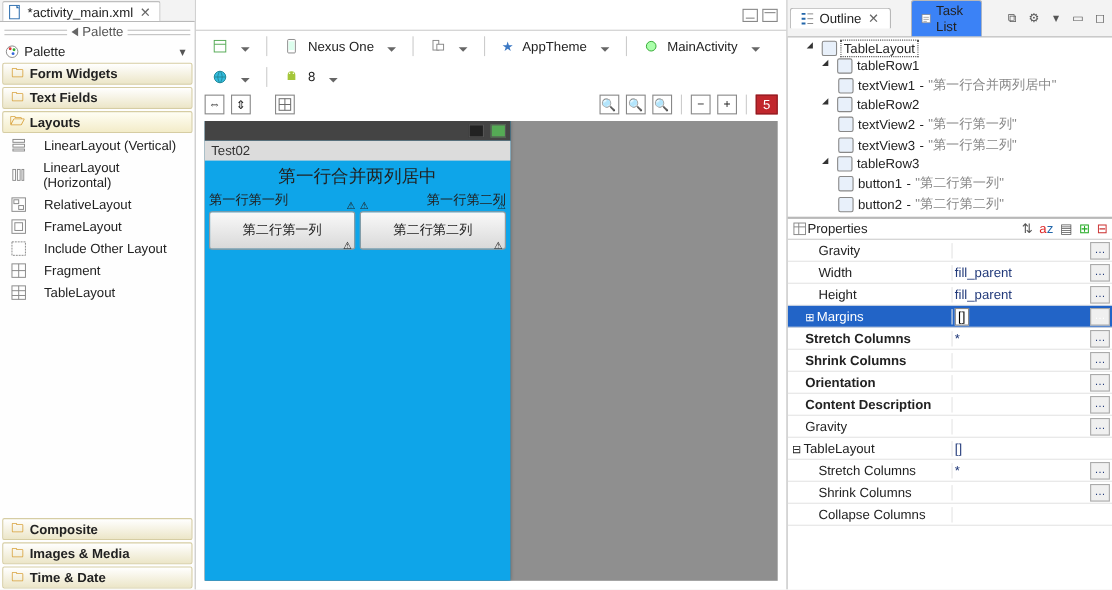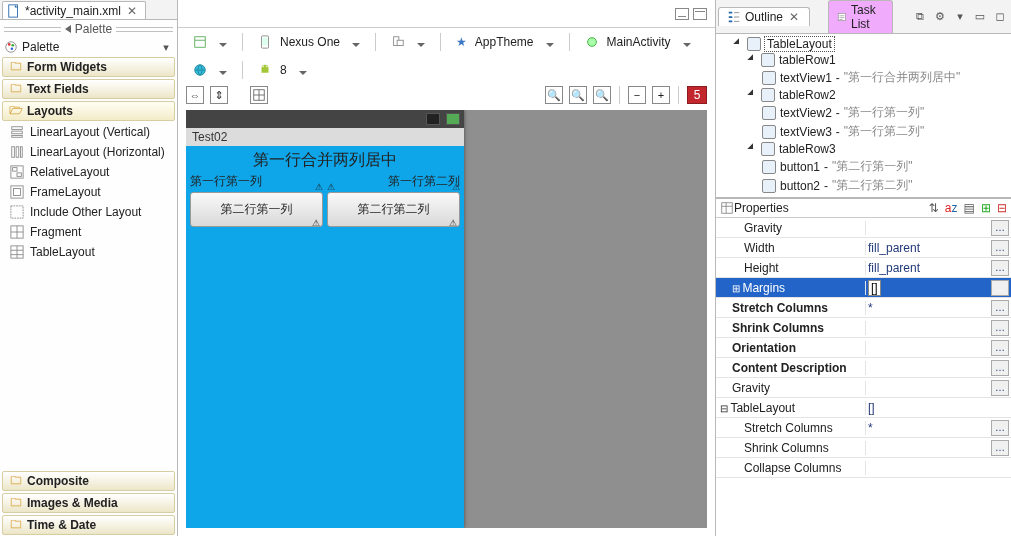--- a/index.html
+++ b/index.html
@@ -10,21 +10,21 @@
 .tabbar-l { height: 20px; border-bottom: 1px solid #b8b8b8; display: flex; align-items: flex-end; background: #f3f3f3; }
 .tab-l    { height: 18px; border: 1px solid #b8b8b8; border-bottom: none; padding: 1px 6px 0 4px; background: #fff; display: inline-flex; align-items: center; gap: 4px; margin-left: 2px; border-radius: 2px 2px 0 0; }
 .closex   { padding: 0 2px; color: #666; cursor: pointer; }
 
 .pal-rule { display: flex; align-items: center; justify-content: center; color: #555; gap: 4px; padding: 2px 4px; }
 .pal-rule::before, .pal-rule::after { content:""; flex:1; border-top: 1px solid #c0c0c0; border-bottom: 1px solid #c0c0c0; height: 3px; }
 .pal-hdr  { display:flex; align-items:center; gap:4px; padding: 2px 4px; }
 
 .cat      { display:flex; align-items:center; gap:4px; padding: 2px 6px; background: linear-gradient(#fff,#ece6c8); border: 1px solid #d6cda3; border-radius: 2px; margin: 1px 2px; font-weight: bold; }
 .cat.open { background: linear-gradient(#fffef4,#f3ecc9); }
-.item     { display:flex; align-items:center; gap:6px; padding: 2px 6px; margin: 1px 4px; }
+.item     { display:flex; align-items:center; gap:16px; padding: 2px 6px; margin: 1px 4px; }
 .mini-ic  { width: 14px; height: 14px; display:inline-flex; align-items:center; justify-content:center; font-size: 11px; color:#555; }
 .folder   { color:#d9a441; }
 .triangle-l { display:inline-block; width:0; height:0; border-style:solid; border-width:4px 6px 4px 0; border-color: transparent #666 transparent transparent; }
 
 
 .col-mid  { flex: 1; display:flex; flex-direction: column; background: #fff; }
 .tools       { display:flex; align-items:center; gap:6px; padding: 4px 8px; min-height: 28px; flex-wrap: nowrap; }
 .tbtn        { display:inline-flex; align-items:flex-end; gap:8px; padding: 2px 6px; border: 1px solid transparent; border-radius: 2px; cursor: pointer; }
 .sep         { width:1px; height:18px; background:#ccc; margin: 0 2px; }
 .dd::after   { content:""; display:inline-block; margin-left:4px; border:4px solid transparent; border-top-color:#666; position: relative; top:2px; }
@@ -49,21 +49,21 @@
 .trow     { display:flex; }
 .span2    { flex:1; text-align:center; font-size:16px; padding:2px 0; }
 .cell     { flex:1; font-size:12px; padding:0 2px; position:relative; }
 .warn     { position:absolute; bottom:-2px; right:2px; font-size:9px; }
 .androidbtn{ flex:1; margin:2px; padding:8px 0; text-align:center; background:linear-gradient(#f9f9f9,#d9d9d9); border:1px solid #999; border-radius:3px; position:relative; }
 
 
 .col-right { width: 296px; border-left:1px solid #b8b8b8; display:flex; flex-direction:column; background:#fff; }
 .r-tabbar  { display:flex; align-items:center; border-bottom:1px solid #b8b8b8; background:#f3f3f3; padding-left:2px; }
 .rtab      { display:inline-flex; align-items:center; gap:4px; padding:2px 8px; border:1px solid #b8b8b8; border-bottom:none; background:#fff; margin-right:18px; border-radius:3px 3px 0 0; cursor:pointer; }
-.rtab.bg   { background:#f0abfc; }
+.rtab.bg   { background:#3b82f6; }
 .r-tb-icons{ margin-left:auto; display:flex; gap:2px; padding-right:2px; }
 .r-tb-icons .sqbtn { border:none; color:#555; }
 
 .outline-tree { flex:0 0 auto; max-height: 244px; overflow:auto; padding: 2px 4px; }
 .tn           { display:flex; align-items:center; gap:4px; padding:1px 0; white-space:nowrap; }
 .tw           { display:inline-block; width:0;height:0; border:4px solid transparent; border-left-color:#555; margin-left:1px; }
 .tw.open      { transform: rotate(45deg); border-left-color:#333; }
 .tn .lbl      { }
 .tn .txt      { color:#888; }
 .treeic       { width:14px;height:14px;display:inline-block;border:1px solid #888;background:#e8f0fa;border-radius:2px; }

